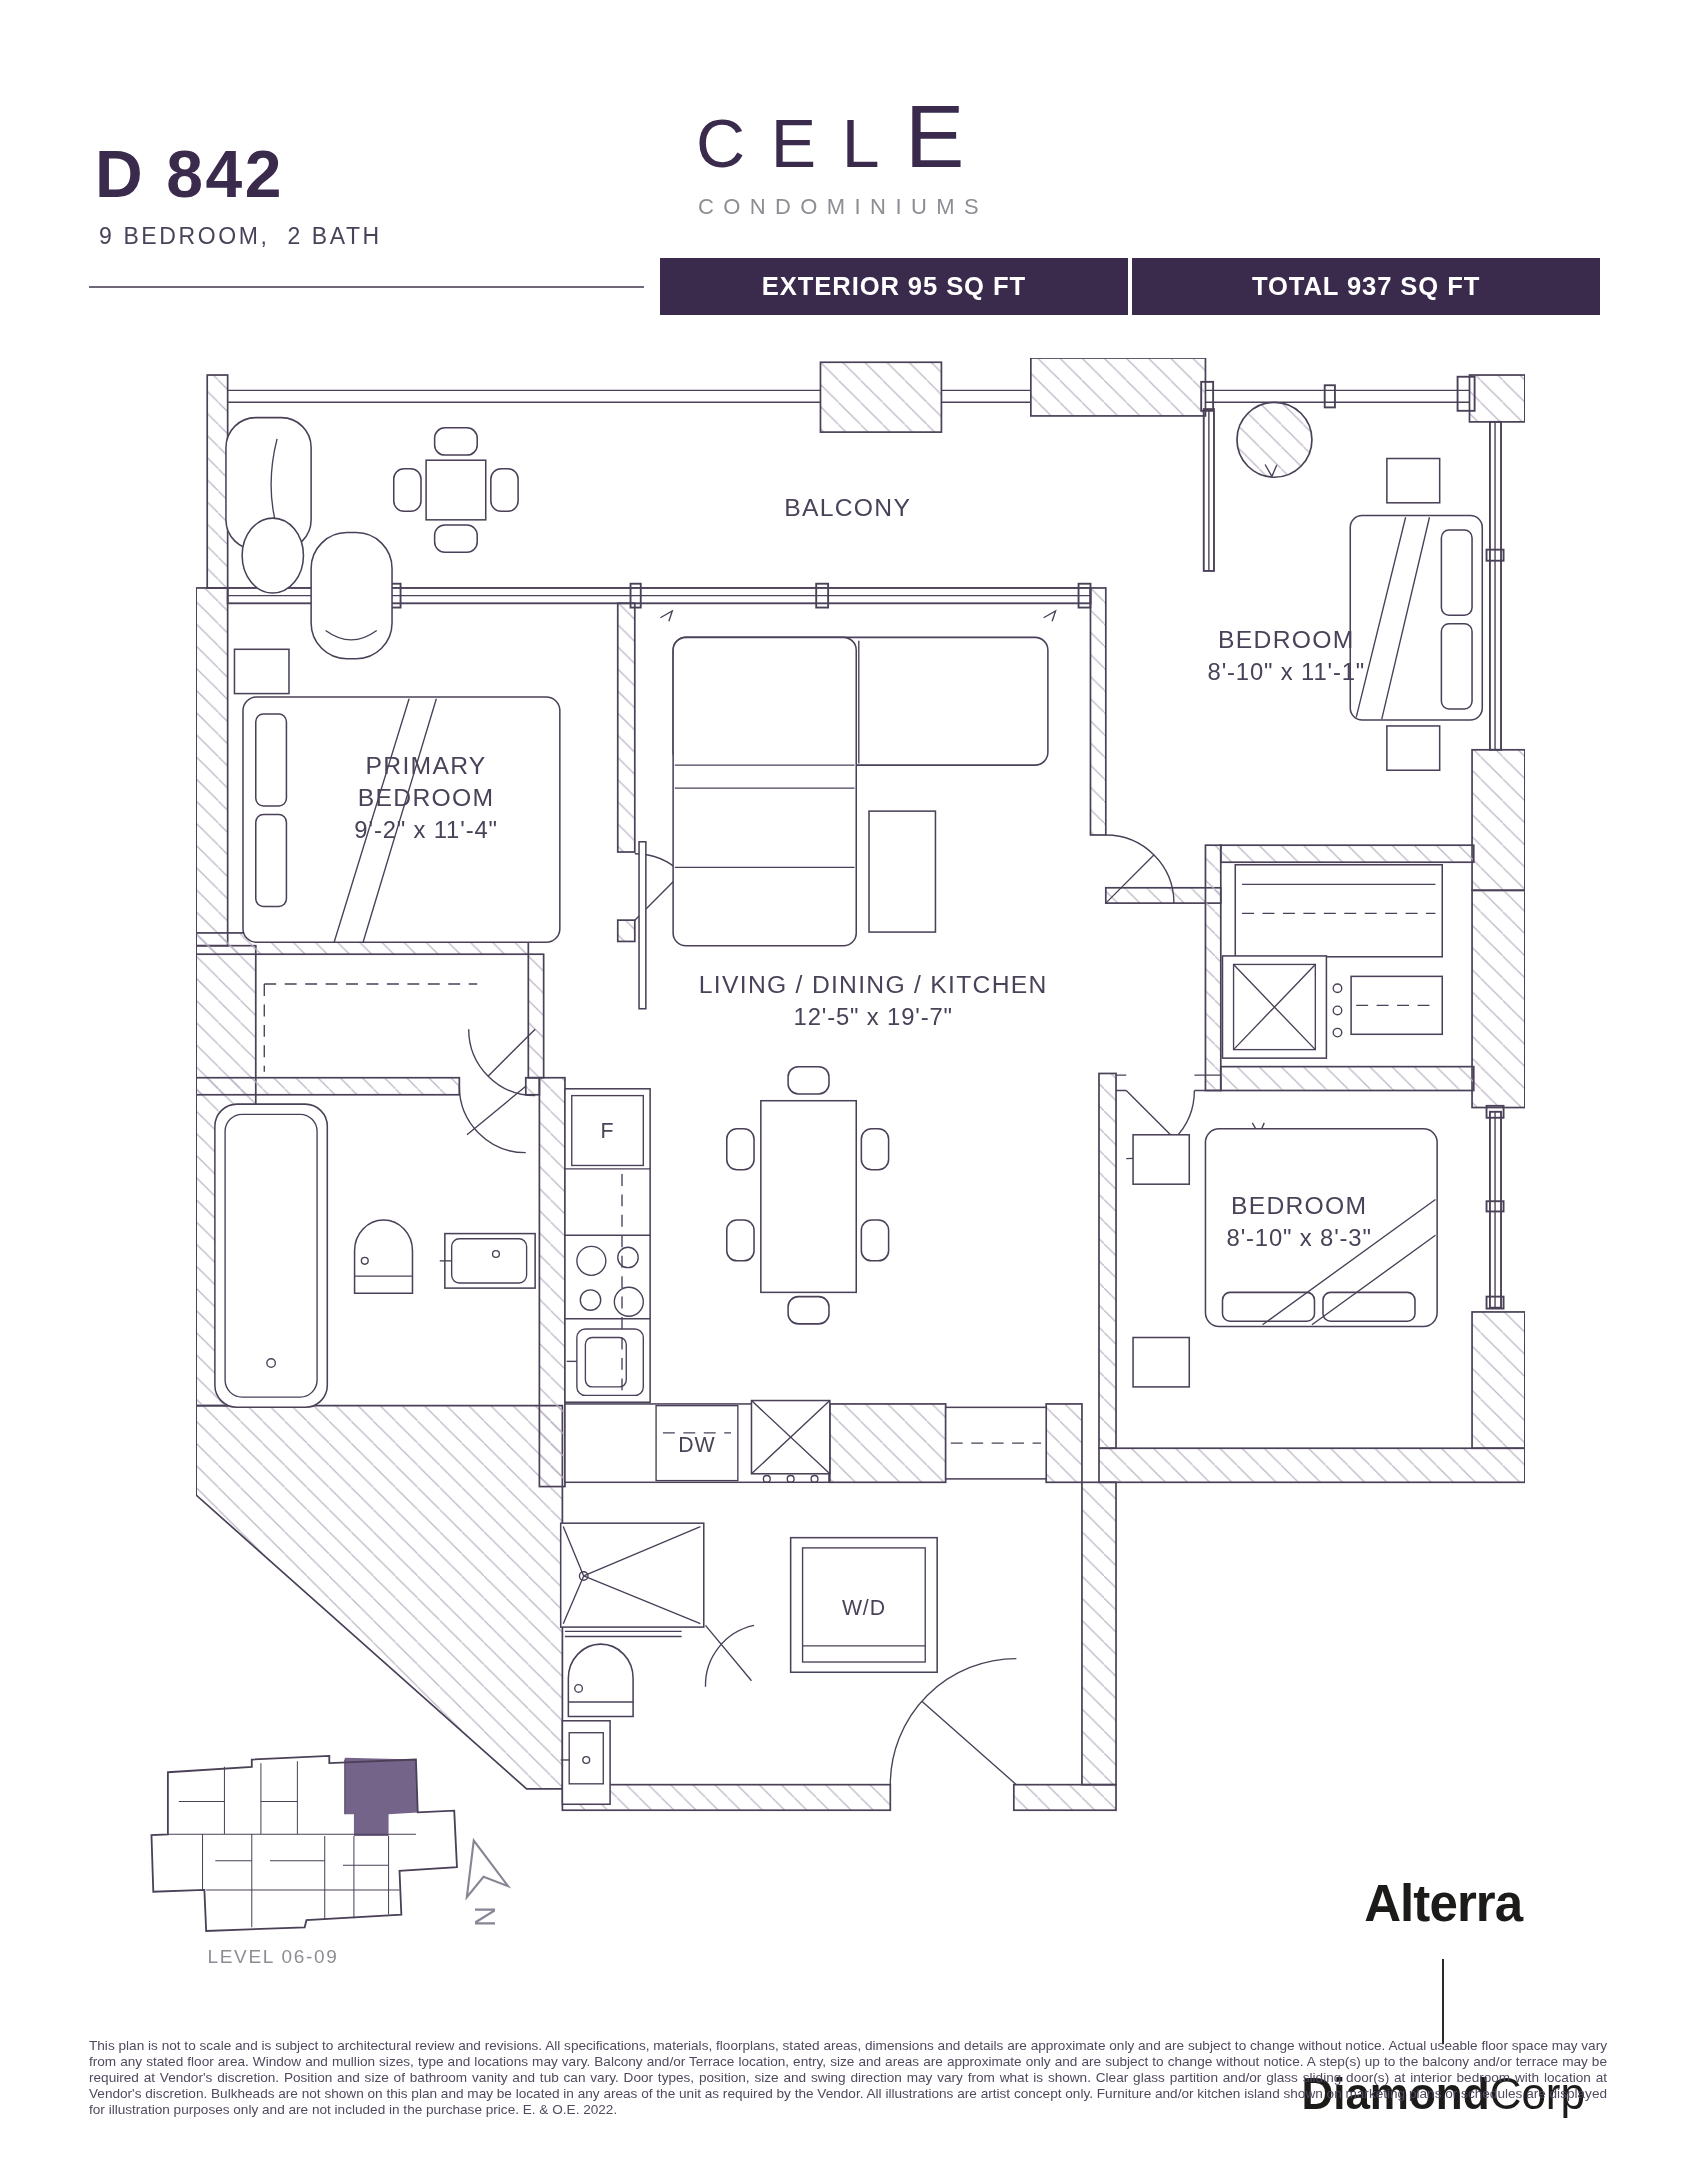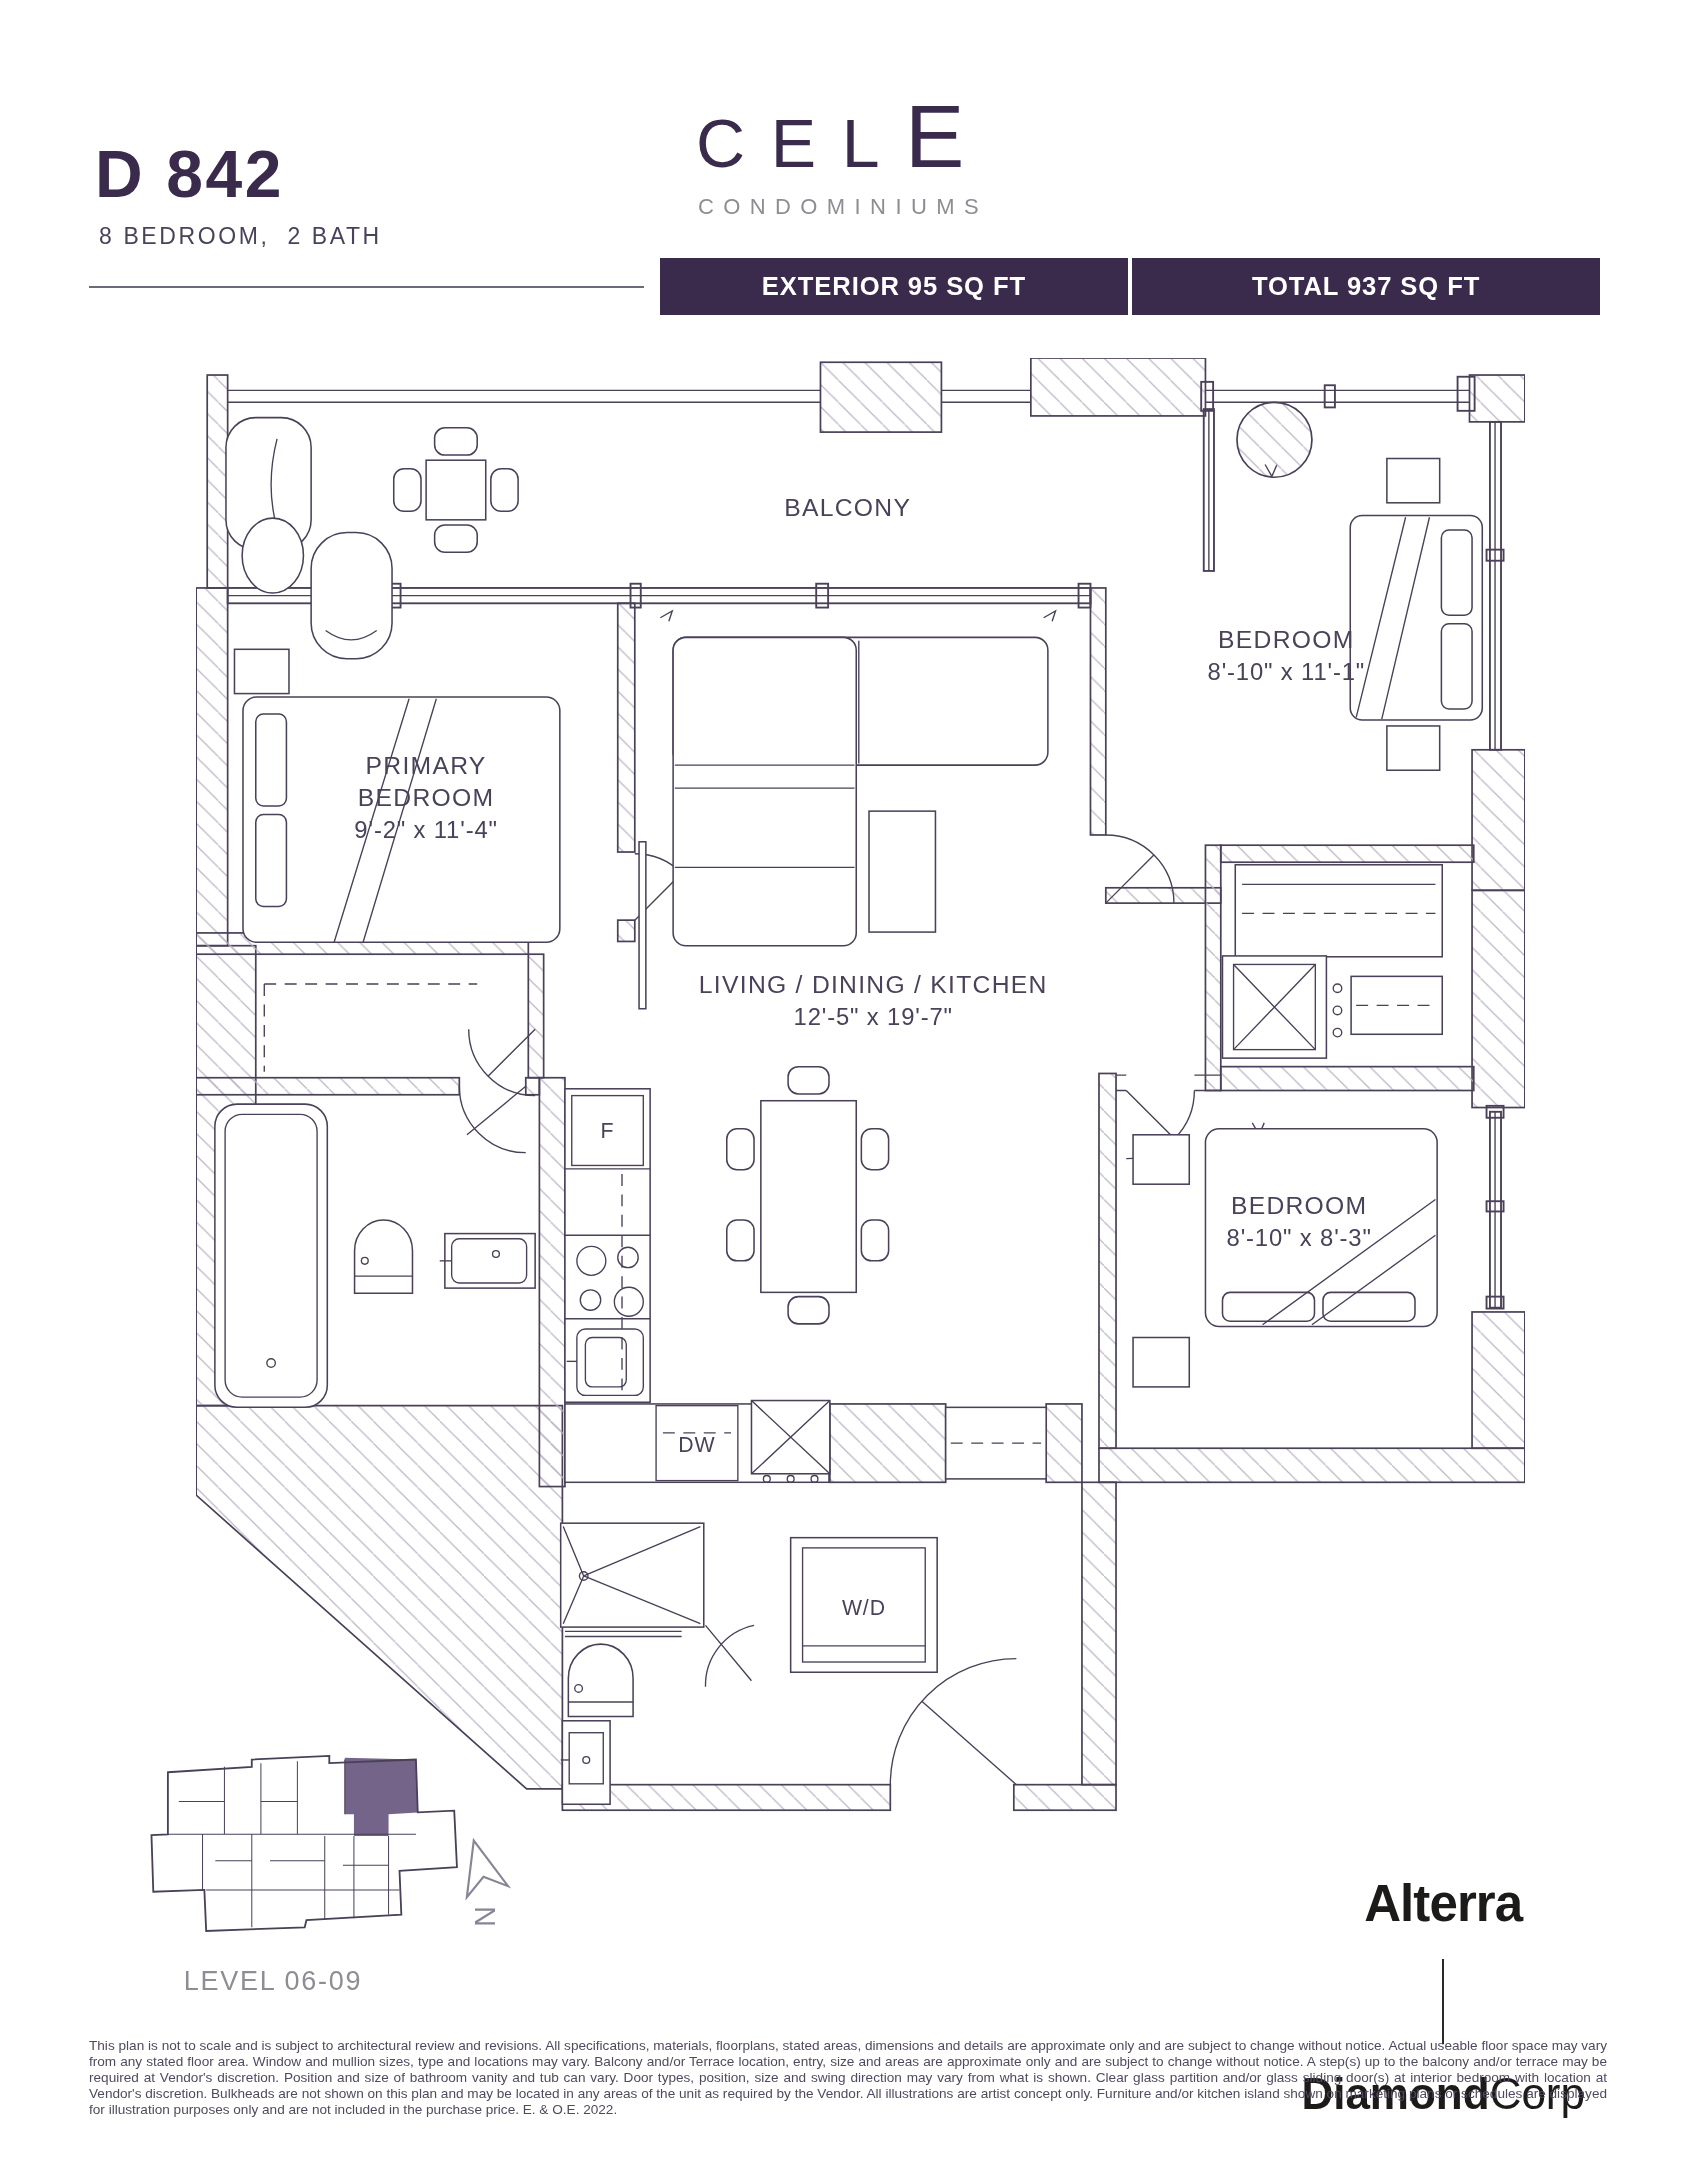--- a/index.html
+++ b/index.html
@@ -27,39 +27,39 @@
   .thin{stroke:#4a4057;stroke-width:1.6;fill:none;}
   .wx{stroke:#4a4057;stroke-width:2;fill:url(#hatch);}
   .fu{stroke:#4a4057;stroke-width:1.8;fill:#ffffff;}
   .dash{stroke:#4a4057;stroke-width:1.6;fill:none;stroke-dasharray:14 10;}
   .rtxt{fill:#4a4258;font-family:"Liberation Sans",sans-serif;font-size:29px;letter-spacing:1.5px;text-anchor:middle;}
   .rdim{fill:#4a4258;font-family:"Liberation Sans",sans-serif;font-size:28px;letter-spacing:1px;text-anchor:middle;}
   .atxt{fill:#4a4258;font-family:"Liberation Sans",sans-serif;font-size:25px;letter-spacing:1px;text-anchor:middle;}
 
   
   #keyplan{left:115px;top:1719px;}
-  #keyplan-level{left:145px;top:1946px;width:256px;text-align:center;font-size:27px;letter-spacing:1.7px;color:#8f8c94;margin-top:20px;}
+  #keyplan-level{left:145px;top:1946px;width:256px;text-align:center;font-size:19px;letter-spacing:1.7px;color:#8f8c94;}
   #north{left:443px;top:1831px;}
   .kp{stroke:#4a4057;stroke-width:2;fill:none;}
   .kpt{stroke:#4a4057;stroke-width:1.1;fill:none;}
 
   
   #logos{right:100px;top:1874px;display:flex;align-items:center;gap:25.6px;color:#1c1b1a;flex-direction:column;}
   #logo-alterra{font-size:51px;font-weight:800;letter-spacing:-0.9px;}
   #logo-divider{width:2.6px;height:85px;background:#2a2a2a;}
   #logo-diamond{font-size:44px;}
   #logo-diamond .b{font-weight:700;}
   #logo-diamond .l{font-weight:400;}
   #disclaimer{left:89px;top:2038px;width:1518px;font-size:13.6px;line-height:1.17;text-align:justify;color:#52495e;}
 </style>
 </head>
 <body>
 
 <div class="abs" id="unit-code">D 842</div>
-<div class="abs" id="unit-subtitle">8 BEDROOM,  2 BATH</div>
+<div class="abs" id="unit-subtitle">9 BEDROOM,  2 BATH</div>
 <div class="abs" id="header-rule"></div>
 
 <div class="abs" id="brand">
   <div class="row">
     <span class="seg">CEL</span>
       <span class="bigE">E</span>
   </div>
 </div>
 <div class="abs" id="brand-sub">CONDOMINIUMS</div>
 

